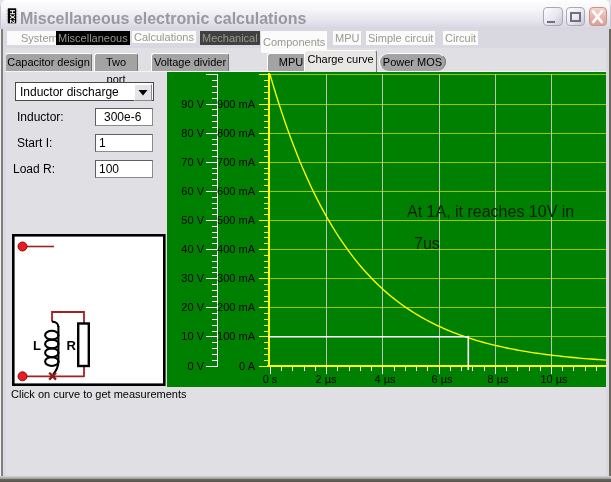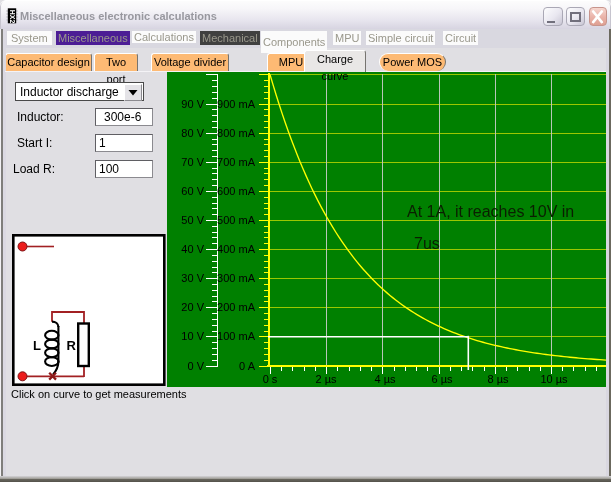--- a/index.html
+++ b/index.html
@@ -1,17 +1,17 @@
 <!DOCTYPE html>
 <html><head><meta charset="utf-8"><style>
   html,body { margin:0; padding:0; }
   body { width:611px; height:482px; position:relative; overflow:hidden;
          font-family:"Liberation Sans", sans-serif; background:#e0dfe3; will-change:transform; }
   .abs { position:absolute; }
-  .tab { position:absolute; height:18px; background:#fdba74; border:1px solid #767470; border-bottom:none;
+  .tab { position:absolute; height:18px; background:#a3a3a3; border:1px solid #767470; border-bottom:none;
         border-top-color:#ffffff; border-left-color:#ffffff; border-radius:3px 3px 0 0;
         font-size:11px; color:#000; text-align:center; line-height:17px; box-sizing:border-box; }
   .tab.sel { height:22px; background:#e9e7e6; z-index:5; }
   .fld { position:absolute; width:58px; height:18px; background:#fff; border:1px solid #8b8a8f; border-top-color:#5f5e63;
         border-left-color:#5f5e63; box-sizing:border-box; font-size:12px; padding:1px 0 0 3px; }
 </style></head>
 <body>
 <div class="abs" style="left:0;top:0;width:611px;height:29px;
   background:linear-gradient(#fdfdfd 0%,#f7f6f9 30%,#e7e5ee 70%,#d7d4e1 100%);
   border-radius:6px 6px 0 0; box-shadow:inset 0 1px 0 #ffffff, inset 1px 0 0 #c6c4ce, inset -1px 0 0 #c6c4ce;"></div>
@@ -23,48 +23,48 @@
       <rect x="1.4" y="12.1" width="1.4" height="1.8"></rect>
     <rect x="11.2" y="3.1" width="1.4" height="1.8"></rect>
       <rect x="11.2" y="6.1" width="1.4" height="1.8"></rect>
     <rect x="11.2" y="9.1" width="1.4" height="1.8"></rect>
       <rect x="11.2" y="12.1" width="1.4" height="1.8"></rect>
   </g>
   <rect x="2.8" y="1.3" width="8.4" height="15" fill="#000"></rect>
   <text x="2.8" y="-4.6" transform="rotate(90)" font-family="Liberation Sans, sans-serif" font-size="7" font-weight="bold" fill="#fff">HX2</text>
 </svg>
 
-<div class="abs" style="left:20px;top:10px;font-size:11px;font-weight:bold;color:#98989f;">Miscellaneous electronic calculations</div>
+<div class="abs" style="left:20px;top:10px;font-size:16px;font-weight:bold;color:#98989f;">Miscellaneous electronic calculations</div>
 <div class="abs" style="left:543px;top:6.5px;width:20px;height:19.5px;border-radius:4px;border:1px solid #aaa8b5;background:linear-gradient(135deg,#fdfdfe,#e9e7f0 55%,#c9c6d4);box-sizing:border-box;">
     <div class="abs" style="left:3px;top:13px;width:7.5px;height:2.8px;background:#716f7c;"></div>
   </div>
 <div class="abs" style="left:565.5px;top:6.5px;width:19.5px;height:19.5px;border-radius:4px;border:1px solid #aaa8b5;background:linear-gradient(135deg,#fdfdfe,#e9e7f0 55%,#c9c6d4);box-sizing:border-box;">
     <div class="abs" style="left:3.5px;top:4px;width:11px;height:10px;border:2px solid #716f7c;border-top-width:2.6px;box-sizing:border-box;"></div>
   </div>
 <div class="abs" style="left:588.5px;top:6.5px;width:18px;height:19.5px;border-radius:4px;border:1px solid #c7948c;background:linear-gradient(#f6d7d0,#e9b2a8 55%,#df9f92);box-sizing:border-box;">
  <svg class="abs" style="left:1.5px;top:2.5px" width="13" height="14" viewBox="0 0 13 14">
       <path d="M2.2 1.5 L10.8 12.1 M10.8 1.5 L2.2 12.1" stroke="#fff" stroke-width="2.6" stroke-linecap="round"></path>
     </svg>
   </div>
 <div class="abs" style="left:2px;top:29px;width:606px;height:19px;background:#d9d8e0;"></div>
 <div class="abs" style="left:0;top:31px;width:611px;height:14px;font-size:11px;color:#9a988c;">
-  <span class="abs" style="left:7px;background:#fbfbfb;padding:1px 4px;">System</span>
-  <span class="abs" style="left:56px;background:#4c1d95;padding:1px 2px;">Miscellaneous</span>
+  <span class="abs" style="left:7px;background:#fbfbfb;padding:1px 14px;">System</span>
+  <span class="abs" style="left:56px;background:#000000;padding:1px 2px;">Miscellaneous</span>
   <span class="abs" style="left:132px;background:#fbfbfb;padding:0 2px;">Calculations</span>
   <span class="abs" style="left:200px;background:#404040;padding:1px 2px;">Mechanical</span>
   <span class="abs" style="left:261px;background:#fbfbfb;padding:5px 2px;">Components</span>
   <span class="abs" style="left:333px;background:#fbfbfb;padding:1px 2px;">MPU</span>
   <span class="abs" style="left:366px;background:#fbfbfb;padding:1px 2px;">Simple circuit</span>
   <span class="abs" style="left:443px;background:#fbfbfb;padding:1px 2px;">Circuit</span>
 </div>
 <div class="tab" style="left:5px;top:53px;width:87px;">Capacitor design</div>
 <div class="tab" style="left:94px;top:53px;width:44px;">Two port</div>
 <div class="tab" style="left:151px;top:53px;width:78px;">Voltage divider</div>
 <div class="tab" style="left:231px;top:53px;width:48px;margin-left:36px;">MPU Timers</div>
-<div class="tab sel" style="left:304px;top:50px;width:62px;">Charge curve</div>
+<div class="tab sel" style="left:304px;top:50px;width:73px;">Charge curve</div>
 <div class="tab" style="left:379px;top:53px;width:67px;border-radius:9px;">Power MOS</div>
 <div class="abs" style="left:5px;top:71px;width:601px;height:1px;background:#f4f3f6;z-index:1;"></div>
 <svg class="abs" style="left:167px;top:72px;z-index:2" width="439" height="315" viewBox="167 72 439 315">
   <rect x="167" y="72" width="439" height="315" fill="#008000"></rect>
   <g shape-rendering="crispEdges">
 <line x1="268" y1="336.5" x2="606" y2="336.5" stroke="#9ac800" stroke-width="1"></line>
 <line x1="268" y1="307.5" x2="606" y2="307.5" stroke="#9ac800" stroke-width="1"></line>
 <line x1="268" y1="278.5" x2="606" y2="278.5" stroke="#9ac800" stroke-width="1"></line>
 <line x1="268" y1="249.5" x2="606" y2="249.5" stroke="#9ac800" stroke-width="1"></line>
 <line x1="268" y1="220.5" x2="606" y2="220.5" stroke="#9ac800" stroke-width="1"></line>
@@ -243,21 +243,21 @@
       <text x="270" y="383" text-anchor="middle">0 s</text>
       <text x="326" y="383" text-anchor="middle">2 µs</text>
       <text x="385" y="383" text-anchor="middle">4 µs</text>
       <text x="442" y="383" text-anchor="middle">6 µs</text>
       <text x="498" y="383" text-anchor="middle">8 µs</text>
       <text x="554" y="383" text-anchor="middle">10 µs</text>
     </g>
 <text x="407" y="217" font-family="Liberation Sans, sans-serif" font-size="16" fill="#0a1f00">At 1A, it reaches 10V in</text>
 <text x="414" y="248.5" font-family="Liberation Sans, sans-serif" font-size="16" fill="#0a1f00">7us</text>
 </svg>
-<div class="abs" style="left:15px;top:82px;width:129px;height:19px;background:#fff;border:1px solid #494949;box-sizing:border-box;">
+<div class="abs" style="left:15px;top:82px;width:139px;height:19px;background:#fff;border:1px solid #494949;box-sizing:border-box;">
   <div class="abs" style="left:4px;top:2px;font-size:12px;color:#000;">Inductor discharge</div>
   <div class="abs" style="right:1px;top:1px;width:16px;height:15px;background:#e4e3e7;border:1px solid #fff;border-right-color:#8b8a8f;border-bottom-color:#8b8a8f;">
     <svg width="16" height="15" viewBox="0 0 16 15">
         <path d="M3.5 5 h9 l-4.5 5.5 z" fill="#000"></path>
       </svg>
   </div>
 </div>
 <div class="abs" style="left:17px;top:110px;font-size:12px;">Inductor:</div>
 <div class="abs" style="left:17px;top:136px;font-size:12px;">Start I:</div>
 <div class="abs" style="left:13px;top:162px;font-size:12px;">Load R:</div>

